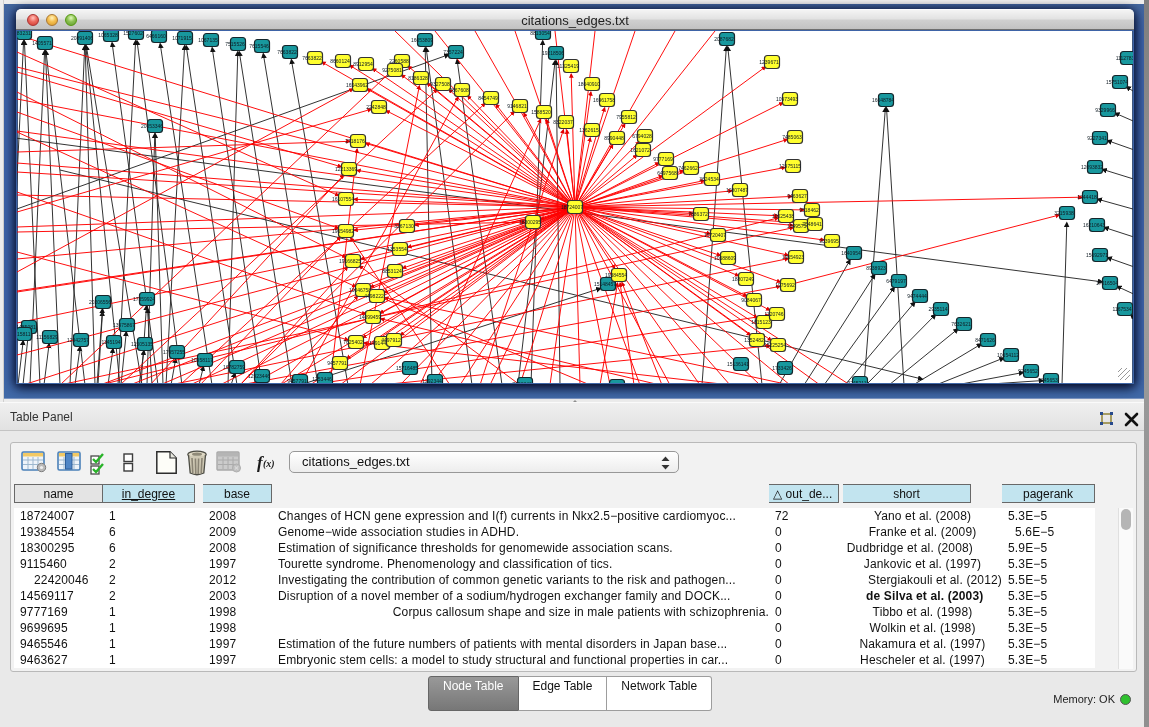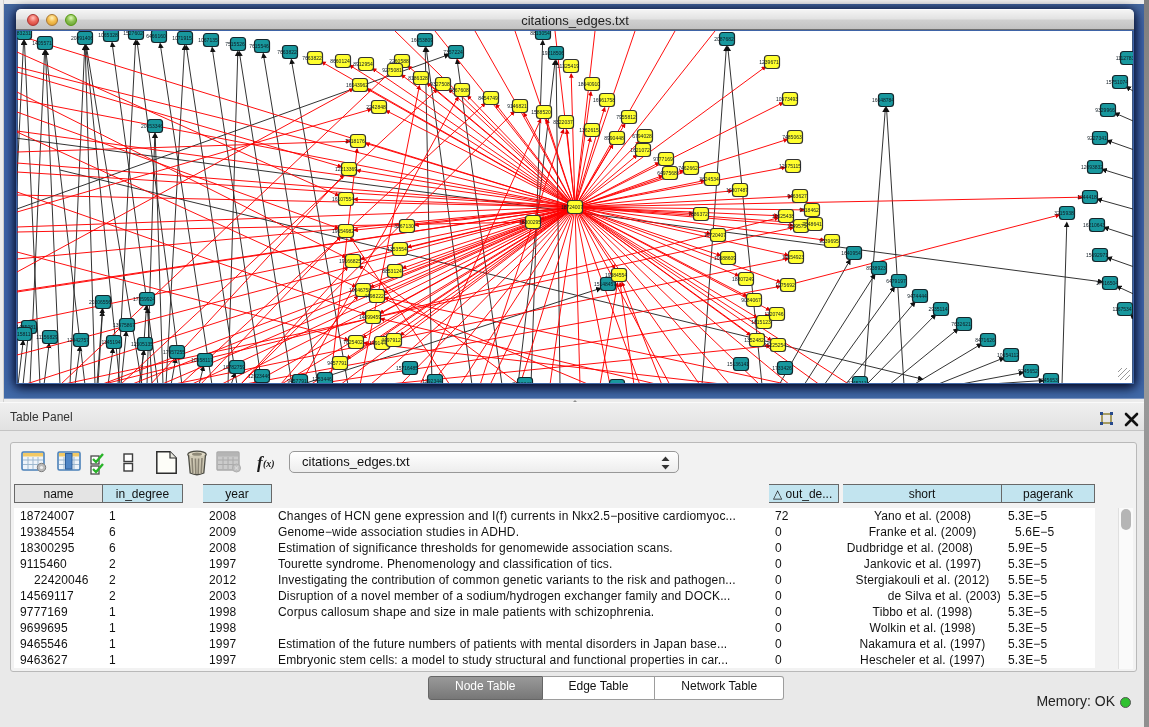--- a/index.html
+++ b/index.html
@@ -20,24 +20,24 @@
 #dropdown{position:absolute;left:278px;top:8px;width:390px;height:22px;background:linear-gradient(180deg,#ffffff,#ededed);border:1px solid #989898;border-radius:5px;font-size:13px;color:#111;line-height:20px;padding-left:12px}
 #thead{position:absolute;left:3px;top:44px;width:1081px;height:20px;font-size:12px;color:#111}
 .hc{position:absolute;top:0;height:19px;background:#c2e4ef;border:1px solid #686868;border-left:none;text-align:center;line-height:19px}
 .hc0{background:#e4e4e4;border-left:1px solid #686868}
 #rows{position:absolute;left:3px;top:65px;width:1081px;height:160px;background:#fff;font-size:12px;color:#111}
 .rw{position:absolute;height:16px;line-height:16px;white-space:nowrap;overflow:hidden;letter-spacing:0.15px}
 #tbwhite{position:absolute;left:3px;top:65px;width:1122px;height:161px;background:#fff;z-index:-1}
 #sbar{position:absolute;left:1108px;top:65px;width:15px;height:161px;background:#fafafa;border-left:1px solid #e0e0e0}
 #sthumb{position:absolute;left:2px;top:1px;width:10px;height:21px;background:#b5b5b5;border-radius:5px}
 #tabs{position:absolute;left:428px;top:274px;height:19px;font-size:12px}
-.tab{float:left;height:24px;line-height:18px;padding:0 26px;background:#fff;border:1px solid #9d9d9d;border-left:none;color:#111}
+.tab{float:left;height:35px;line-height:18px;padding:0 14px;background:#fff;border:1px solid #9d9d9d;border-left:none;color:#111}
 .tabsel{background:linear-gradient(180deg,#999 0%,#777 100%);color:#fff;border:1px solid #666;border-radius:3px 0 0 3px}
 .tablast{border-radius:0 3px 3px 0}
-#mem{position:absolute;right:13px;top:291px;font-size:14px;color:#222}
+#mem{position:absolute;right:13px;top:291px;font-size:11px;color:#222}
 #memdot{display:inline-block;width:11px;height:11px;border-radius:50%;background:#2fc12f;border:1px solid #555;vertical-align:-2px;margin-left:5px}
 #topstrip{position:absolute;left:0;top:0;width:1149px;height:4px;background:#ededed}
 #leftstrip{position:absolute;left:0;top:0;width:4px;height:402px;background:#ededed;border-right:1px solid #cfcfcf}
 </style></head><body>
 
 <div id="bluebg"></div>
 <div style="position:absolute;left:570px;top:400px;width:0;height:0;border-left:5px solid transparent;border-right:5px solid transparent;border-bottom:5px solid #8f8f8f"></div>
 <div id="topstrip"></div>
 <div id="leftstrip"></div>
 <div id="win">
@@ -633,25 +633,25 @@
   <div id="dropdown">citations_edges.txt
     <svg width="11" height="14" viewBox="0 0 11 14" style="position:absolute;right:7px;top:4px">
       <path d="M5.5,0.5 L9.5,5 L1.5,5 Z" fill="#333"></path>
       <path d="M5.5,13.5 L9.5,9 L1.5,9 Z" fill="#333"></path>
     </svg>
   </div>
  </div>
  <div id="tbwhite" style="left:12px;top:103px;width:1123px;height:165px"></div>
  <div id="thead" style="left:14px;top:82px">
       <div class="hc hc0" style="left:0px;width:89px;">name</div>
-      <div class="hc" style="left:89px;width:80px;">in_degree</div>
-      <div class="hc" style="left:189px;width:69px;">year</div>
+      <div class="hc" style="left:89px;width:92px;text-decoration:underline;">in_degree</div>
+      <div class="hc" style="left:189px;width:69px;">base</div>
       <div class="hc" style="left:258px;width:497px;margin-top:48px;">title</div>
       <div class="hc" style="left:755px;width:74px;text-align:left;padding-left:4px;width:70px;">△ out_de...</div>
-      <div class="hc" style="left:829px;width:159px;">short</div>
+      <div class="hc" style="left:829px;width:128px;">short</div>
       <div class="hc" style="left:988px;width:93px;">pagerank</div>
     </div>
  <div id="rows" style="left:14px;top:106px">
       <div class="rw" style="left:6px;top:0px;width:83px;">18724007</div>
       <div class="rw" style="left:95px;top:0px;width:94px;">1</div>
       <div class="rw" style="left:195px;top:0px;width:63px;">2008</div>
       <div class="rw" style="left:264px;top:0px;width:491px;">Changes of HCN gene expression and I(f) currents in Nkx2.5−positive cardiomyoc...</div>
       <div class="rw" style="left:761px;top:0px;width:68px;">72</div>
       <div class="rw" style="left:829px;top:0px;width:159px;text-align:center;">Yano et al. (2008)</div>
       <div class="rw" style="left:994px;top:0px;width:87px;">5.3E−5</div>
@@ -674,33 +674,33 @@
       <div class="rw" style="left:195px;top:48px;width:63px;">1997</div>
       <div class="rw" style="left:264px;top:48px;width:491px;">Tourette syndrome. Phenomenology and classification of tics.</div>
       <div class="rw" style="left:761px;top:48px;width:68px;">0</div>
       <div class="rw" style="left:829px;top:48px;width:159px;text-align:center;">Jankovic et al. (1997)</div>
       <div class="rw" style="left:994px;top:48px;width:87px;">5.3E−5</div>
       <div class="rw" style="left:20px;top:64px;width:83px;">22420046</div>
       <div class="rw" style="left:95px;top:64px;width:94px;">2</div>
       <div class="rw" style="left:195px;top:64px;width:63px;">2012</div>
       <div class="rw" style="left:264px;top:64px;width:491px;">Investigating the contribution of common genetic variants to the risk and pathogen...</div>
       <div class="rw" style="left:761px;top:64px;width:68px;">0</div>
-      <div class="rw" style="left:829px;top:64px;width:159px;text-align:center;">Stergiakouli et al. (2012)</div>
+      <div class="rw" style="left:829px;top:64px;width:159px;text-align:right;">Stergiakouli et al. (2012)</div>
       <div class="rw" style="left:994px;top:64px;width:87px;">5.5E−5</div>
       <div class="rw" style="left:6px;top:80px;width:83px;">14569117</div>
       <div class="rw" style="left:95px;top:80px;width:94px;">2</div>
       <div class="rw" style="left:195px;top:80px;width:63px;">2003</div>
       <div class="rw" style="left:264px;top:80px;width:491px;">Disruption of a novel member of a sodium/hydrogen exchanger family and DOCK...</div>
       <div class="rw" style="left:761px;top:80px;width:68px;">0</div>
-      <div class="rw" style="left:828px;top:80px;width:159px;text-align:right;">de Silva et al. (2003)</div>
+      <div class="rw" style="left:852px;top:80px;width:159px;text-align:left;font-weight:bold;">de Silva et al. (2003)</div>
       <div class="rw" style="left:994px;top:80px;width:87px;">5.3E−5</div>
       <div class="rw" style="left:6px;top:96px;width:83px;">9777169</div>
       <div class="rw" style="left:95px;top:96px;width:94px;">1</div>
       <div class="rw" style="left:195px;top:96px;width:63px;">1998</div>
-      <div class="rw" style="left:264px;top:96px;width:491px;">Corpus callosum shape and size in male patients with schizophrenia.</div>
+      <div class="rw" style="left:264px;top:96px;width:491px;text-align:right;">Corpus callosum shape and size in male patients with schizophrenia.</div>
       <div class="rw" style="left:761px;top:96px;width:68px;">0</div>
       <div class="rw" style="left:829px;top:96px;width:159px;text-align:center;">Tibbo et al. (1998)</div>
       <div class="rw" style="left:994px;top:96px;width:87px;">5.3E−5</div>
       <div class="rw" style="left:6px;top:112px;width:83px;">9699695</div>
       <div class="rw" style="left:95px;top:112px;width:94px;">1</div>
       <div class="rw" style="left:195px;top:112px;width:63px;">1998</div>
       <div class="rw" style="left:761px;top:112px;width:68px;">0</div>
       <div class="rw" style="left:829px;top:112px;width:159px;text-align:center;">Wolkin et al. (1998)</div>
       <div class="rw" style="left:994px;top:112px;width:87px;">5.3E−5</div>
       <div class="rw" style="left:6px;top:128px;width:83px;">9465546</div>

